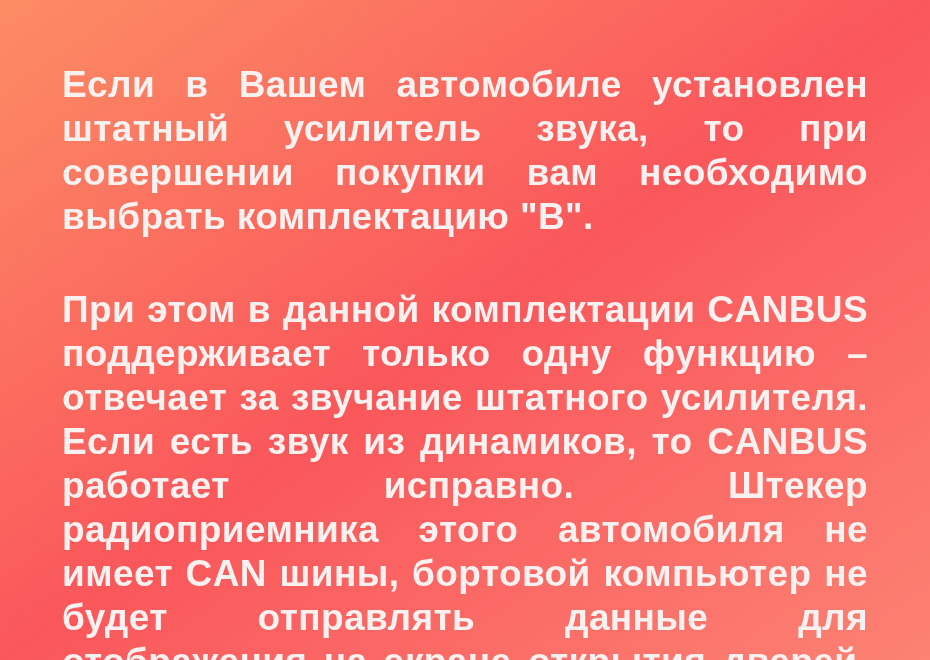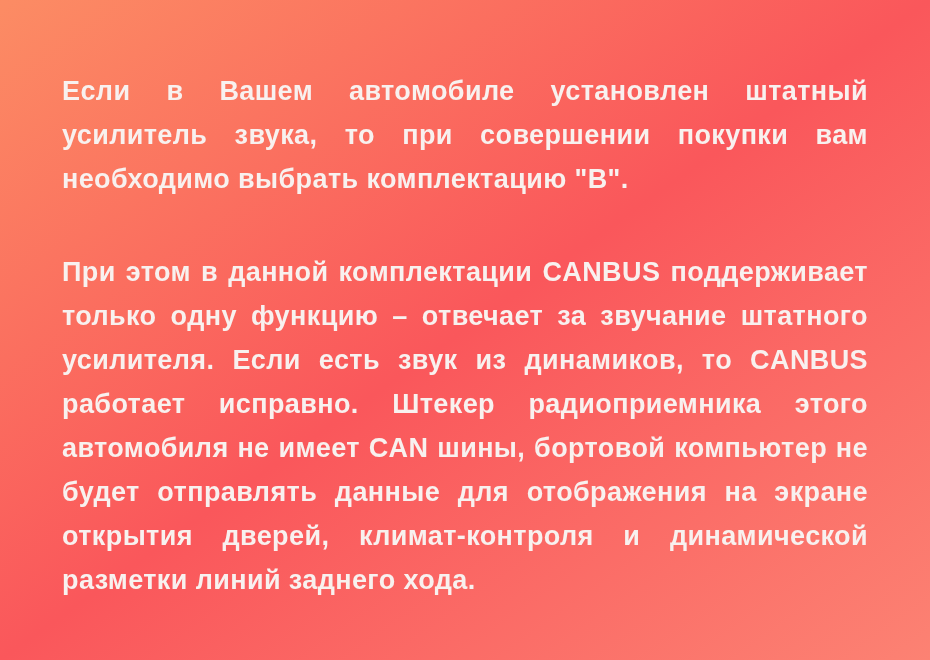--- a/index.html
+++ b/index.html
@@ -15,23 +15,23 @@
     background: linear-gradient(to bottom right, #fc8c64 0%, #fa575b 50%, #fc8273 100%);
     font-family: "Liberation Sans", sans-serif;
   }
   .text-block {
     position: absolute;
     left: 62px;
     top: 55px;
     width: 806px;
   }
   .text-block p {
-    margin: 14px 0 49px 0;
+    margin: 8px 0 49px 0;
     color: #f8f1ef;
-    font-size: 27px;
+    font-size: 37px;
     font-weight: 700;
     line-height: 44px;
     letter-spacing: 0.4px;
     text-align: justify;
     text-rendering: optimizeLegibility;
   }
   .text-block p:last-child {
     margin-bottom: 0;
   }
 </style>

